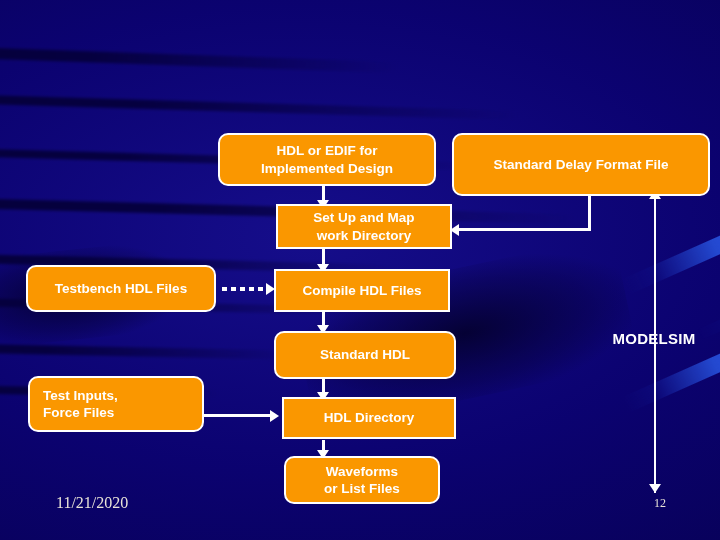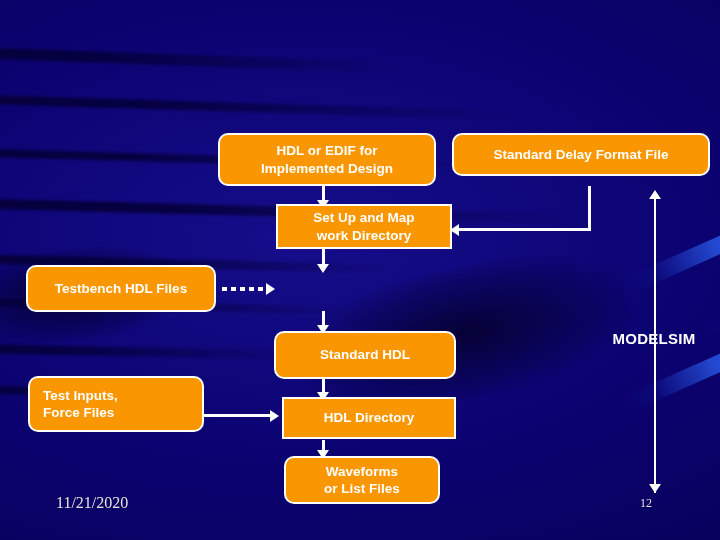--- a/index.html
+++ b/index.html
@@ -138,21 +138,21 @@
     top: 494px;
     color: #e9e4d8;
     font-family: "Liberation Serif", serif;
     font-size: 16px;
   }
   #pagenum {
     position: absolute;
     left: 640px;
     top: 496px;
     width: 26px;
-    text-align: left;
+    text-align: right;
     color: #e9e4d8;
     font-family: "Liberation Serif", serif;
     font-size: 12px;
   }
 </style>
 </head>
 <body>
 
 <div id="slide">
 
@@ -200,27 +200,28 @@
   <div class="ln v" style="left:322px; top:440px; height:16px;"></div>
   <div class="arrow-d" style="left:317px; top:450px;"></div>
 
   <div class="ln v" style="left:654px; top:196px; height:297px; width:2px;"></div>
   <div class="arrow-u" style="left:649px; top:190px;"></div>
   <div class="arrow-d" style="left:649px; top:484px;"></div>
 
   <div class="box rounded" style="left:218px; top:133px; width:218px; height:53px;text-align:center;">HDL or EDIF for
 Implemented Design</div>
 
-  <div class="box rounded" style="left:452px; top:133px; width:258px; height:43px;">Standard Delay Format File</div>
+  <div class="box rounded" style="left:452px; top:133px; width:258px; height:63px;">Standard Delay Format File</div>
 
   <div class="box" style="left:276px; top:204px; width:176px; height:45px;">Set Up and Map
 work Directory</div>
 
   <div class="box rounded" style="left:26px; top:265px; width:190px; height:47px;">Testbench HDL Files</div>
 
+  <div class="box" style="left:274px; top:269px; width:176px; height:43px;">Compile HDL Files</div>
 
   <div class="box rounded left" style="left:28px; top:336px; width:176px; height:56px;margin-top:40px;">Test Inputs,
 Force Files</div>
 
   <div class="box rounded" style="left:274px; top:331px; width:182px; height:48px;">Standard HDL</div>
 
   <div class="box" style="left:282px; top:397px; width:174px; height:42px;">HDL Directory</div>
 
   <div class="box rounded" style="left:284px; top:456px; width:156px; height:48px;">Waveforms
 or List Files</div>

